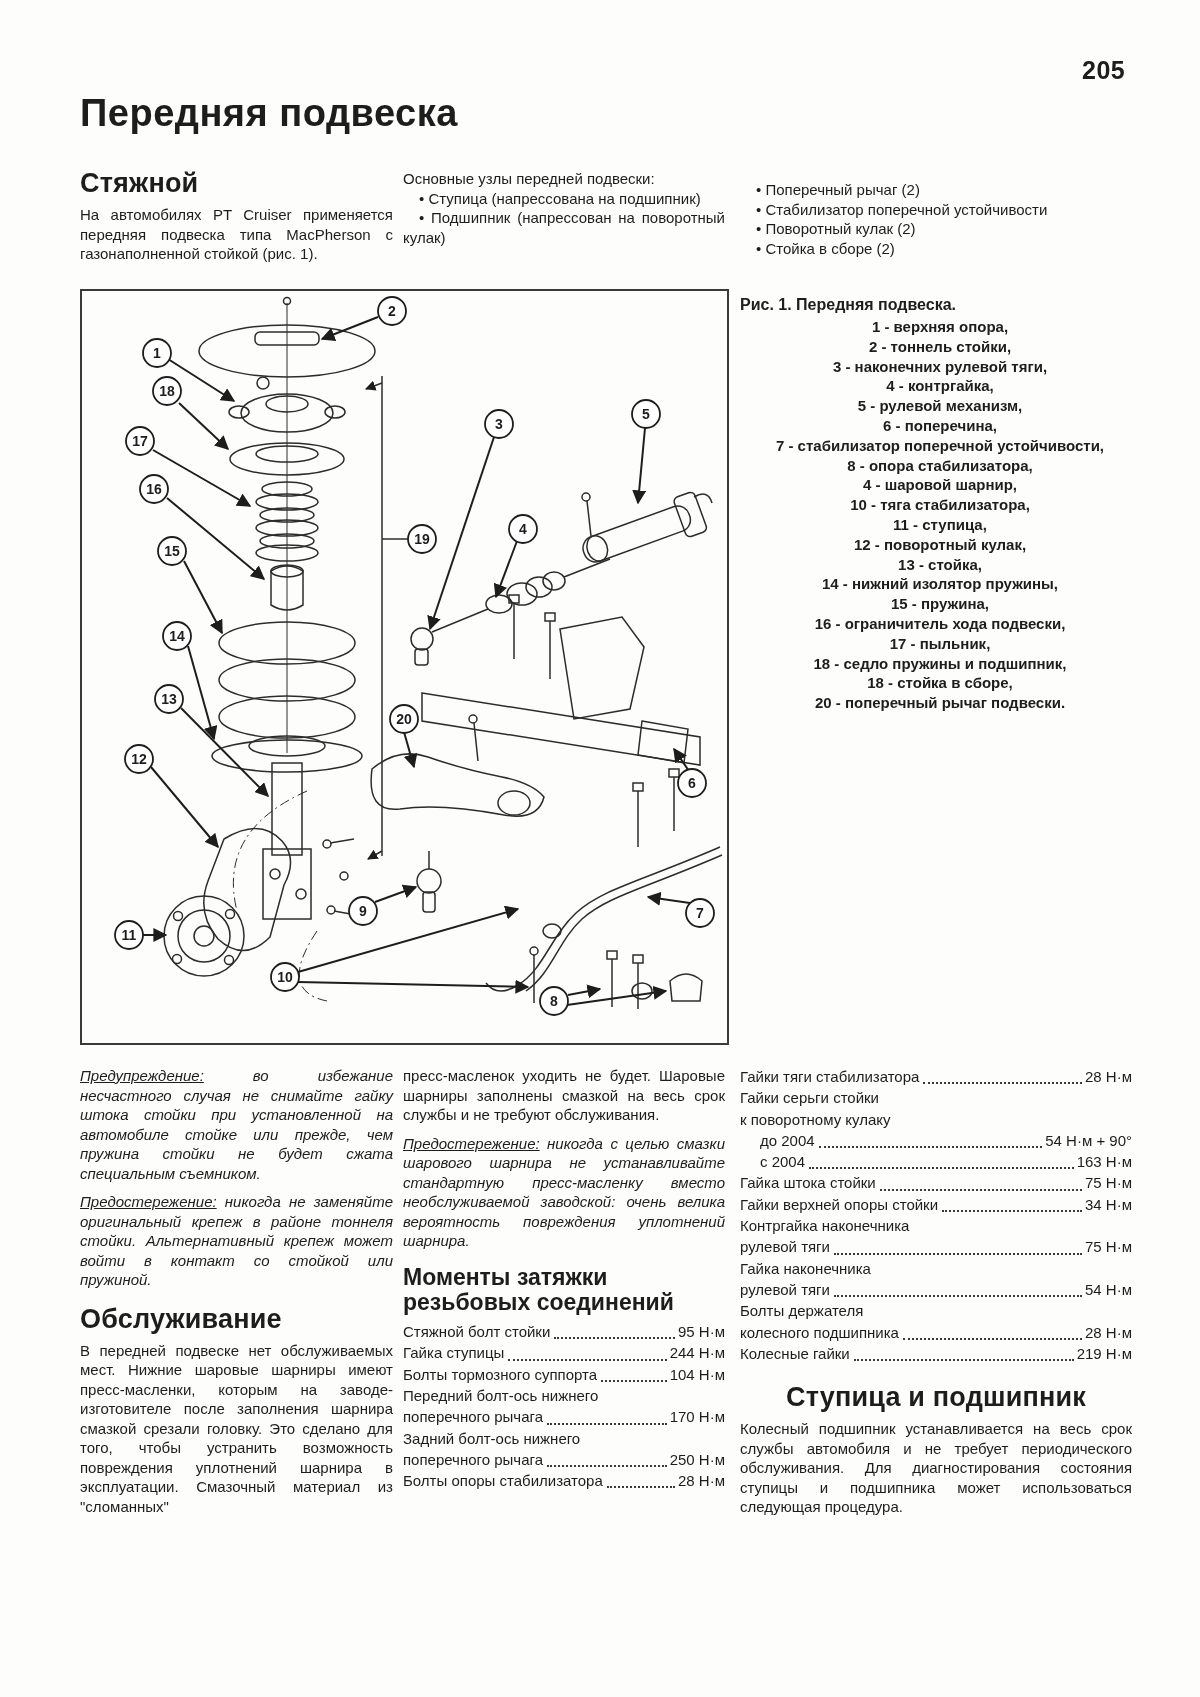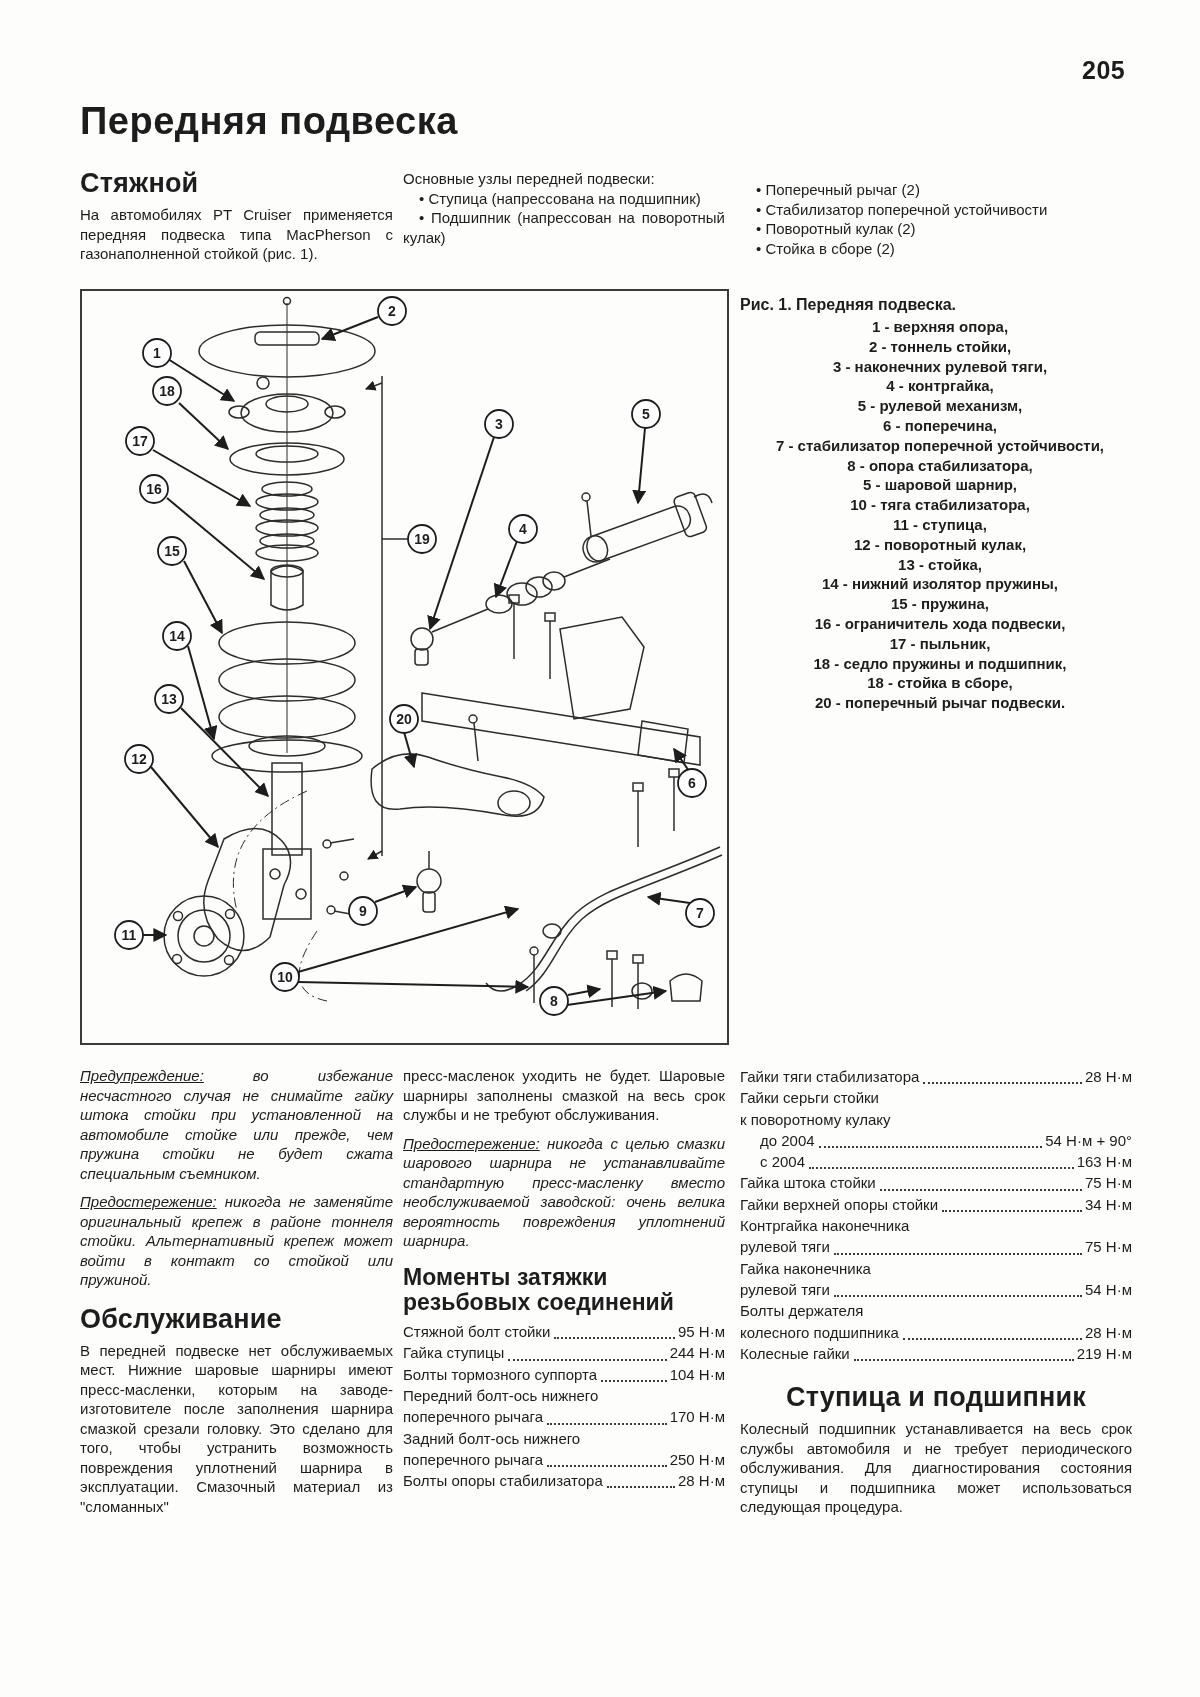--- a/index.html
+++ b/index.html
@@ -4,21 +4,21 @@
 <style>
   html,body{margin:0;padding:0;background:#e8e8e6;}
   .page{
     position:relative;width:1200px;height:1697px;margin:0 auto;
     background:#fdfdfb;color:#1d1d1d;
     font-family:"Liberation Sans","DejaVu Sans",sans-serif;
     overflow:hidden;
   }
   .abs{position:absolute;}
   .page-number{left:1082px;top:56px;font-size:25px;font-weight:bold;letter-spacing:.5px;}
-  .title{left:80px;top:100px;font-size:38px;font-weight:bold;margin:0;letter-spacing:.5px;}
+  .title{left:80px;top:92px;font-size:38px;font-weight:bold;margin:0;letter-spacing:.5px;}
   h2.sec{font-size:27px;font-weight:bold;margin:0 0 6px 0;letter-spacing:.2px;}
   h2.sec2{font-size:23px;font-weight:bold;margin:14px 0 6px 0;line-height:1.1;}
   .body{font-size:15px;line-height:1.3;text-align:justify;margin:0 0 9px 0;}
   .ital{font-style:italic;}
   .wlabel{font-style:italic;text-decoration:underline;}
   .col-a{left:80px;top:168px;width:313px;}
   .col-b{left:403px;top:169px;width:322px;}
   .col-c{left:740px;top:180px;width:392px;}
   .intro-line{font-size:15px;line-height:1.3;}
   .bullet-item{font-size:15px;line-height:1.3;text-align:justify;text-indent:16px;}
@@ -266,21 +266,21 @@
     <div class="fig-caption">Рис. 1. Передняя подвеска.</div>
     <div id="legend">
         <div class="legend-item">1 - верхняя опора,</div>
         <div class="legend-item">2 - тоннель стойки,</div>
         <div class="legend-item">3 - наконечних рулевой тяги,</div>
         <div class="legend-item">4 - контргайка,</div>
         <div class="legend-item">5 - рулевой механизм,</div>
         <div class="legend-item">6 - поперечина,</div>
         <div class="legend-item">7 - стабилизатор поперечной устойчивости,</div>
         <div class="legend-item">8 - опора стабилизатора,</div>
-        <div class="legend-item">5 - шаровой шарнир,</div>
+        <div class="legend-item">4 - шаровой шарнир,</div>
         <div class="legend-item">10 - тяга стабилизатора,</div>
         <div class="legend-item">11 - ступица,</div>
         <div class="legend-item">12 - поворотный кулак,</div>
         <div class="legend-item">13 - стойка,</div>
         <div class="legend-item">14 - нижний изолятор пружины,</div>
         <div class="legend-item">15 - пружина,</div>
         <div class="legend-item">16 - ограничитель хода подвески,</div>
         <div class="legend-item">17 - пыльник,</div>
         <div class="legend-item">18 - седло пружины и подшипник,</div>
         <div class="legend-item">18 - стойка в сборе,</div>

